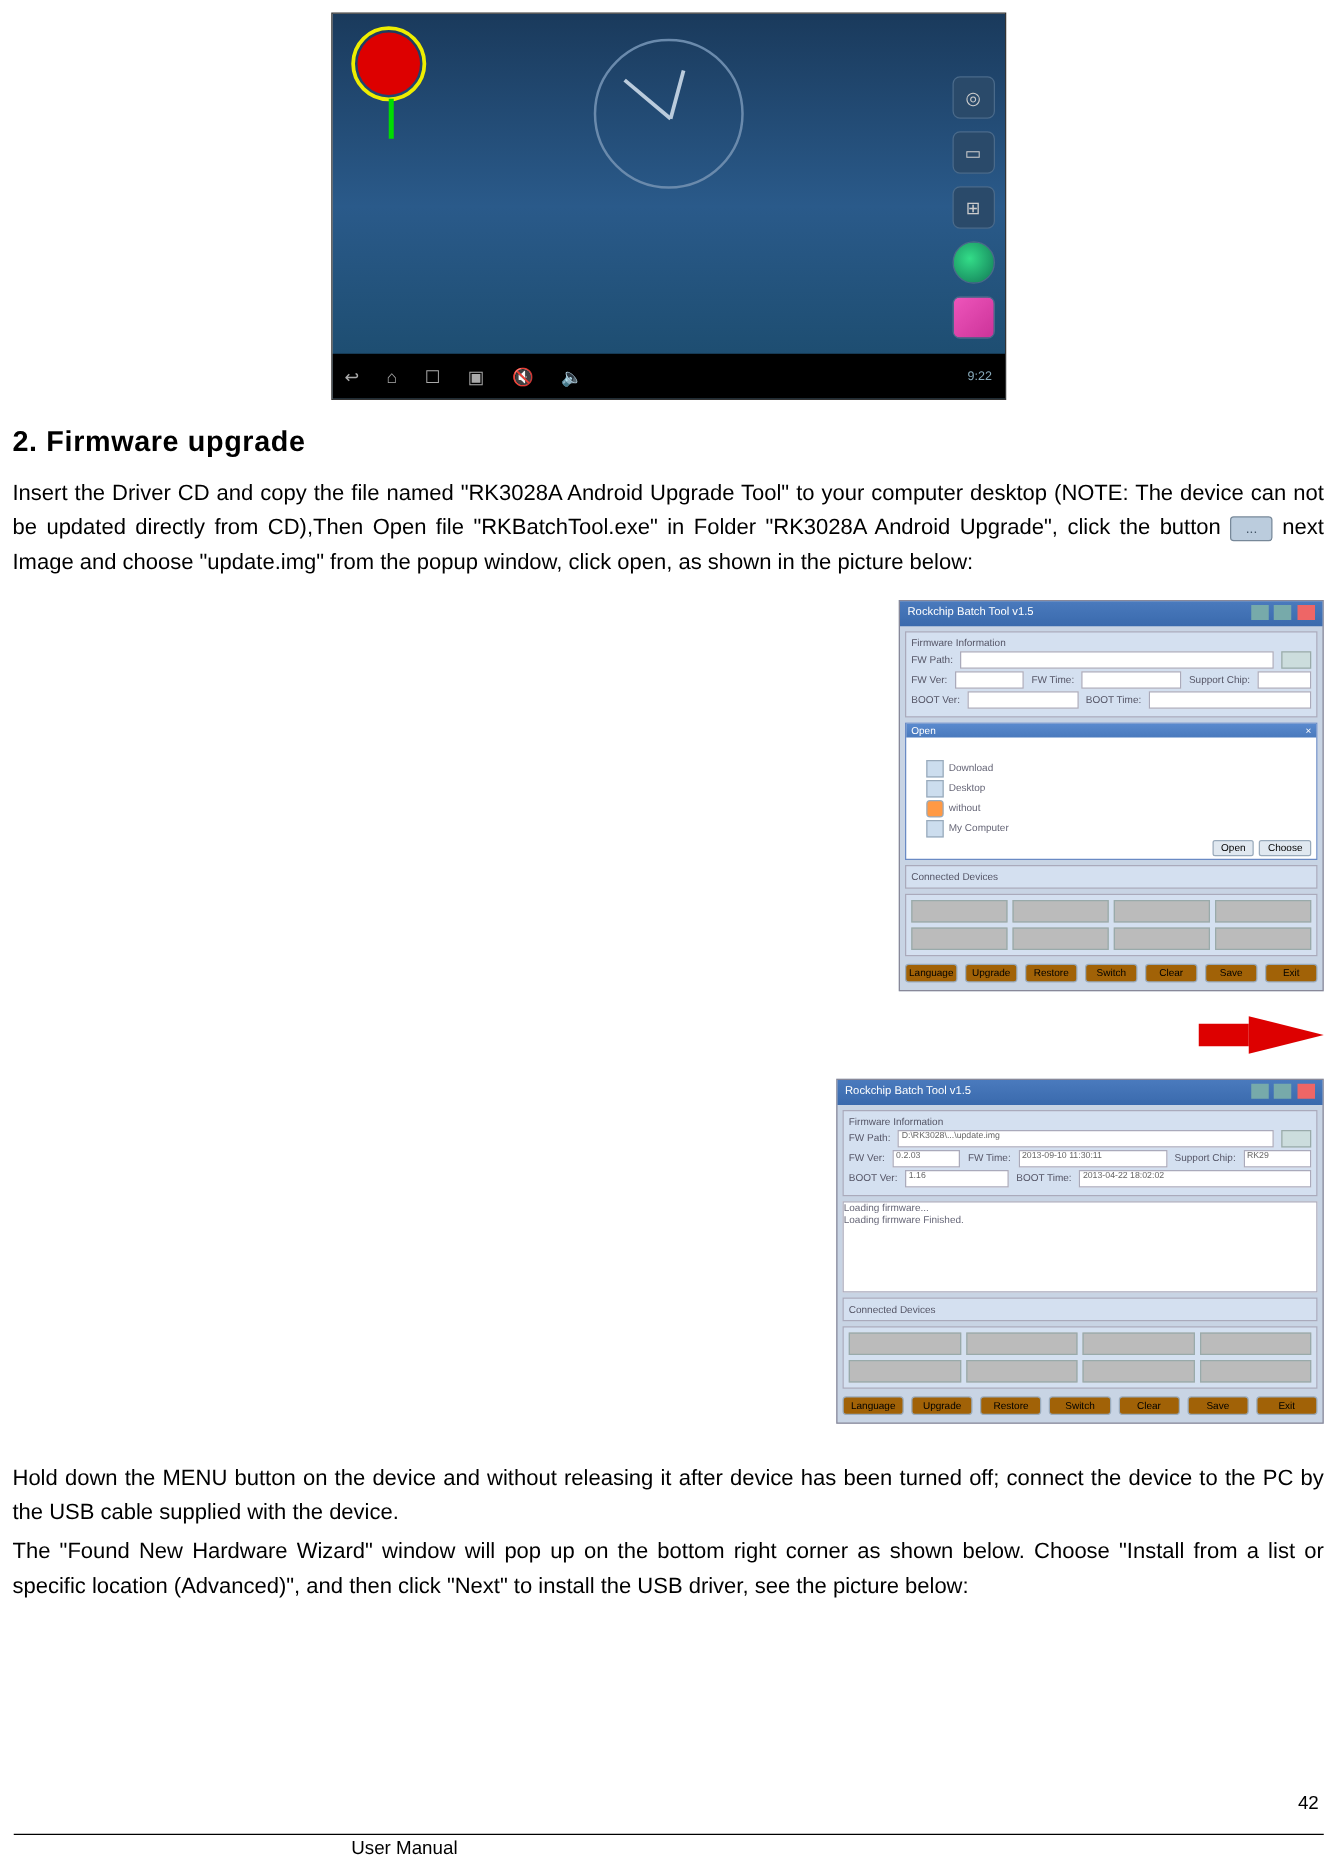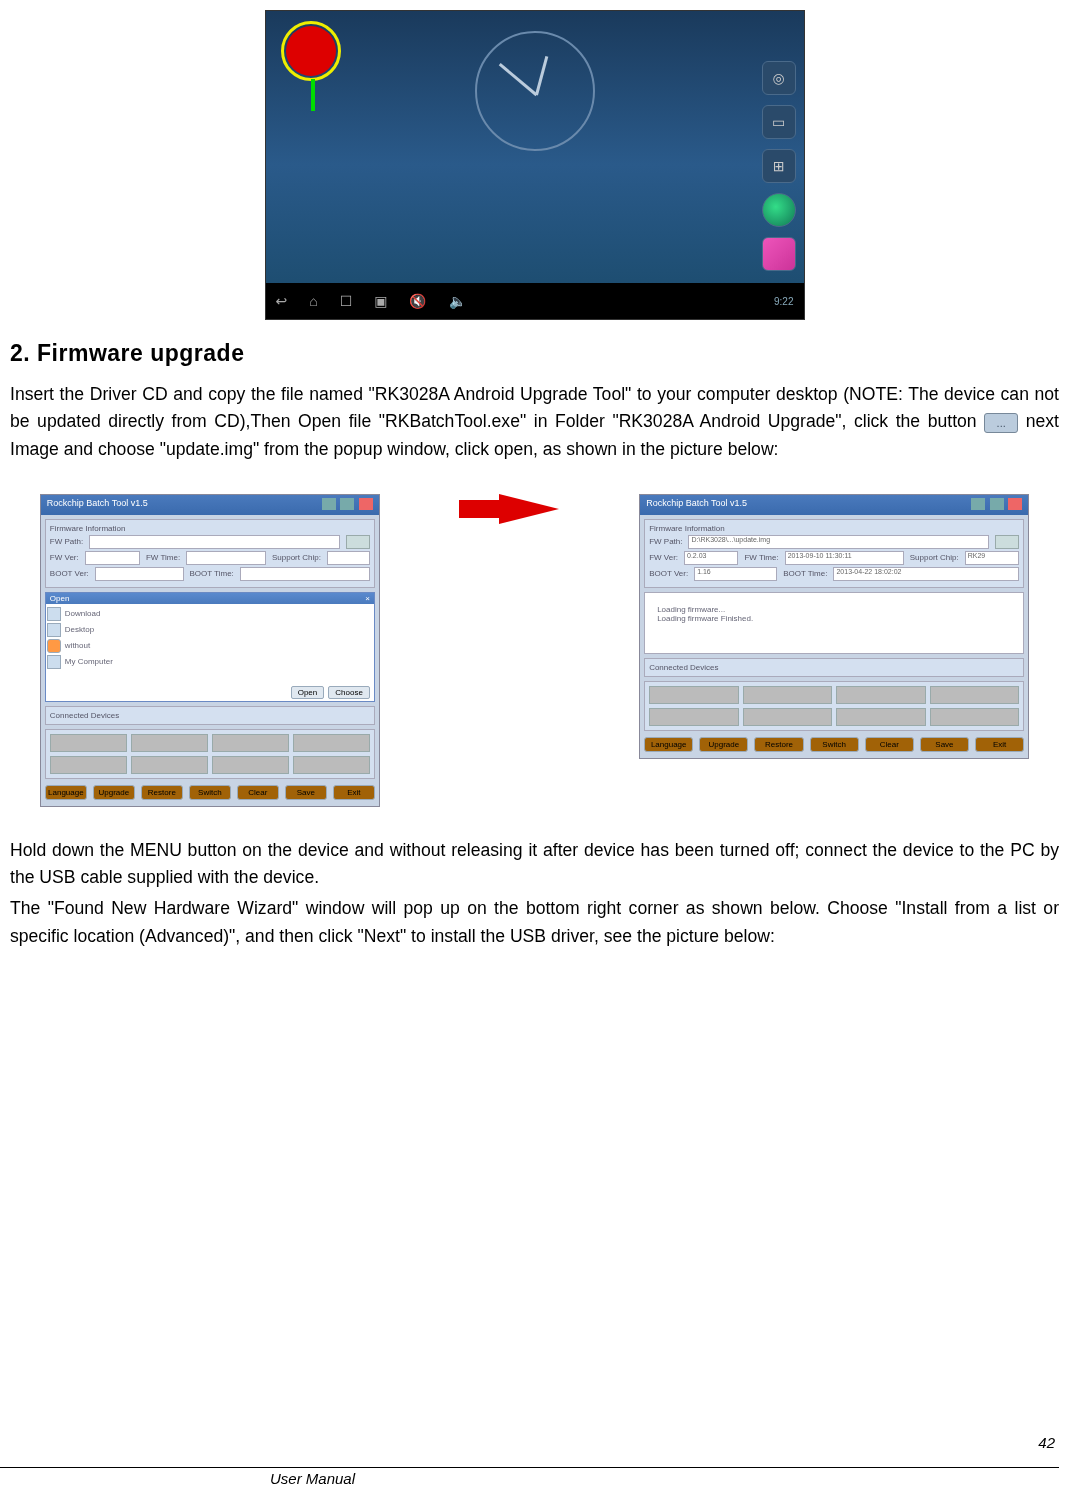--- a/index.html
+++ b/index.html
@@ -160,23 +160,24 @@
       font-size: 11px;
       text-align: center;
       line-height: 18px;
       color: #456;
     }
 
     
     .win-row {
       display: flex;
       justify-content: space-around;
-      align-items: flex-start;
-      margin: 31px 0 30px 0;
+      align-items: flex-end;
+      margin: 17px 0 30px 0;
       gap: 20px;
+      flex-direction: column;
     }
     .win-row .arrow {
       width: 0;
       height: 0;
       border-top: 15px solid transparent;
       border-bottom: 15px solid transparent;
       border-left: 60px solid #d00;
       align-self: center;
     }
     .win-row .arrow-shaft {
@@ -283,21 +284,21 @@
     }
     .file-dialog .fd-title {
       background: linear-gradient(180deg, #5a8ace, #4a7abd);
       font-size: 8px;
       color: #fff;
       padding: 1px 4px;
       display: flex;
       justify-content: space-between;
     }
     .file-dialog .fd-body {
-      padding: 1px;
+      padding: 16px;
       font-size: 8px;
       color: #667;
     }
     .fd-item { margin: 2px 0; display: flex; align-items: center; gap: 4px; }
     .fd-icon {
       width: 14px; height: 14px; background: #cde; border: 1px solid #9ab;
     }
     .fd-icon.orange { background: #f94; border-radius: 3px; }
     .fd-foot {
       position: absolute;
@@ -308,35 +309,34 @@
     }
     .fd-foot button {
       font-size: 8px;
       padding: 1px 6px;
       background: #e0e8f0;
       border: 1px solid #9ab;
       border-radius: 2px;
     }
     .log-area {
       margin: 4px;
-      height: 62px;
+      height: 73px;
       background: #fff;
       border: 1px solid #aab;
       font-size: 8px;
       color: #667;
-      padding: 12px;
+      padding: 0;
     }
 
     
     .page-footer {
       position: absolute;
       bottom: 10px;
-      left: 0;
+      left: 11px;
       right: 10px;
-      font-style: italic;
     }
     .footer-line {
       border-top: 1px solid #000;
       margin-bottom: 2px;
     }
     .footer-row {
       display: flex;
       justify-content: space-between;
       font-size: 15px;
     }

